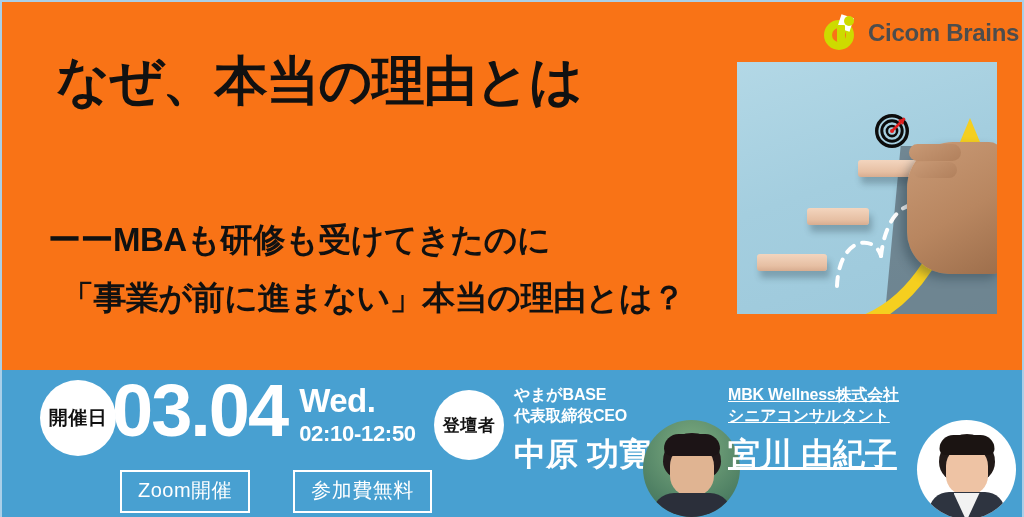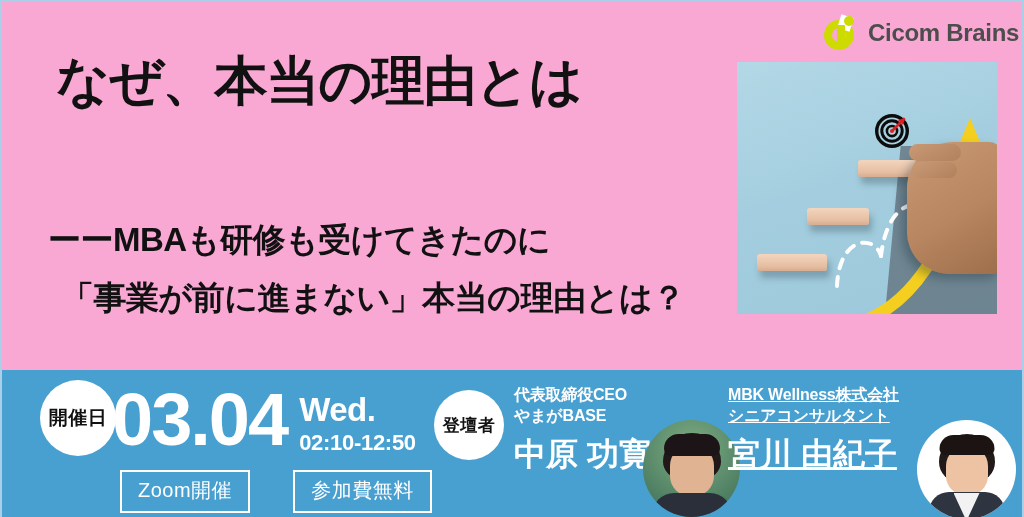--- a/index.html
+++ b/index.html
@@ -4,21 +4,21 @@
 <style>
   * { margin:0; padding:0; box-sizing:border-box; }
   html,body {
     width:1024px; height:517px; overflow:hidden;
     background:#ffffff;
     font-family:"Liberation Sans","DejaVu Sans",sans-serif;
   }
   #banner {
     position:relative;
     width:1024px; height:517px;
-    background:#f9a8d4;
+    background:#f97316;
     border-top:2px solid #aacfe8;
     border-left:2px solid #aacfe8;
     border-right:2px solid #aacfe8;
     overflow:hidden;
   }
 
   
   #logo {
     position:absolute; left:822px; top:14px;
     display:flex; align-items:center; gap:10px;
@@ -121,21 +121,21 @@
   #badge-date {
     left:38px; top:10px; width:76px; height:76px; font-size:19px;
     letter-spacing:0.5px;
   }
   #badge-speaker {
     left:432px; top:20px; width:70px; height:70px; font-size:17px;
     letter-spacing:0.5px;
   }
 
   #date-block {
-    position:absolute; left:110px; top:9px;
+    position:absolute; left:110px; top:0;
     display:flex; align-items:flex-start;justify-content:center;
   }
   #date-num {
     font-size:74px; font-weight:bold; color:#ffffff;
     line-height:1.12; letter-spacing:-2px;
   }
   #date-right {
     margin-left:12px; padding-top:14px;
   }
   #date-dow {
@@ -294,22 +294,22 @@
     </div>
 
     <div id="tagrow">
       <div class="tag">Zoom開催</div>
       <div class="tag">参加費無料</div>
     </div>
 
     <div id="badge-speaker" class="badge-circle">登壇者</div>
 
     <div class="speaker" id="speaker-1">
+      <div class="sp-org">やまがBASE</div>
       <div class="sp-org">代表取締役CEO</div>
-      <div class="sp-org">やまがBASE</div>
       <div class="sp-name">中原 功寛</div>
     </div>
 
     <div class="avatar" id="avatar-1">
       <span class="face hair"></span>
       <span class="face skin"></span>
       <span class="face hairfront"></span>
       <span class="face shirt"></span>
     </div>
 

